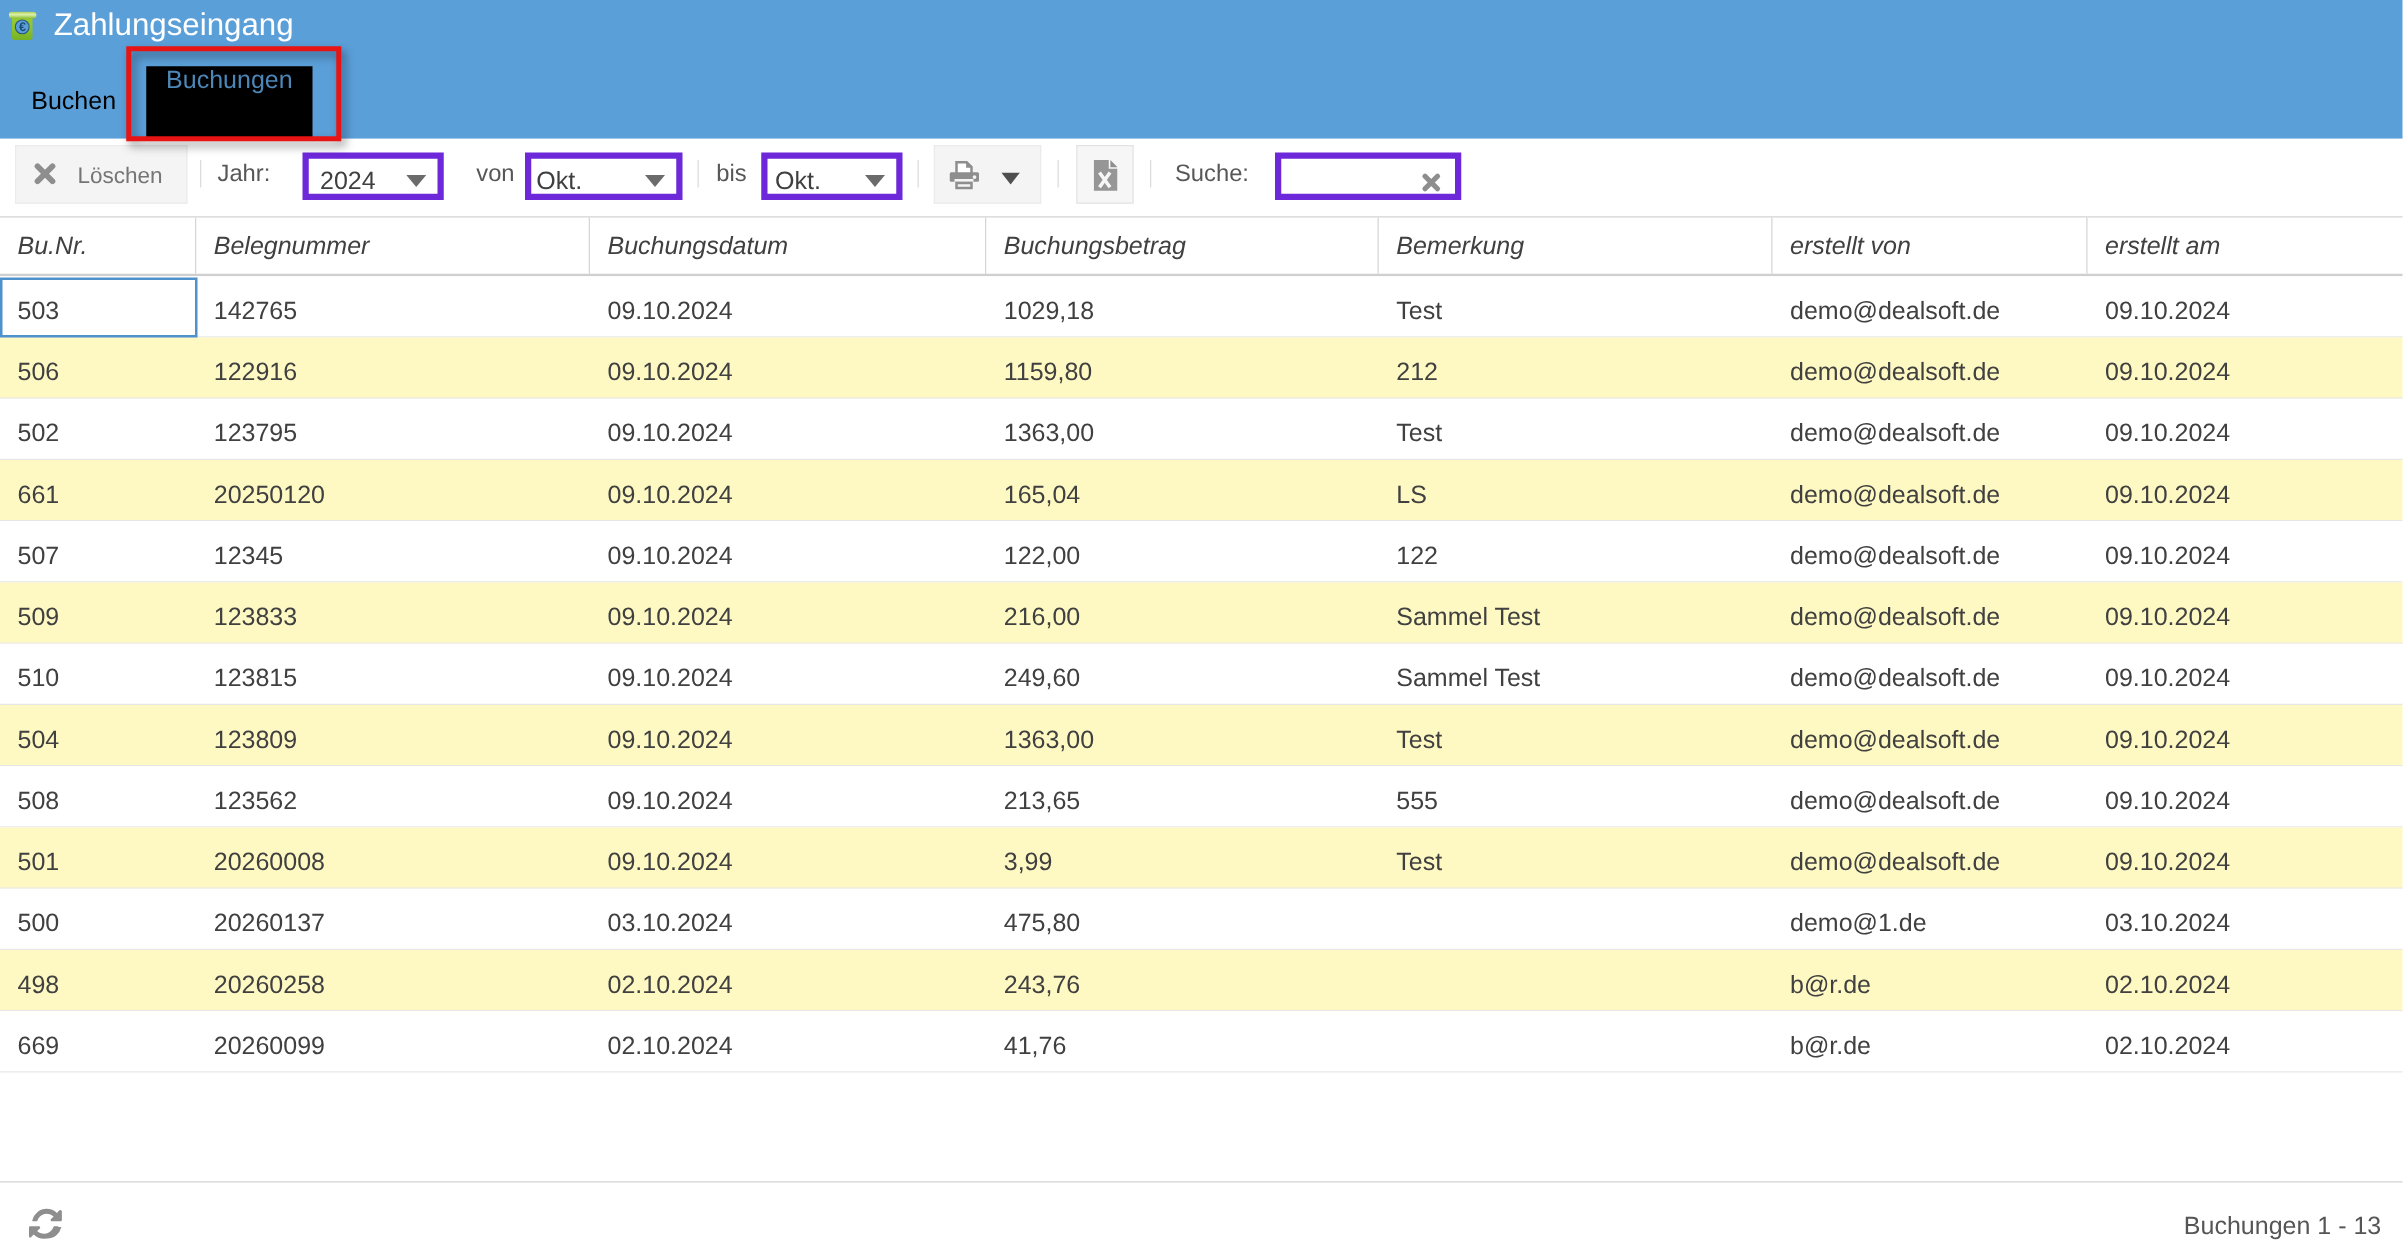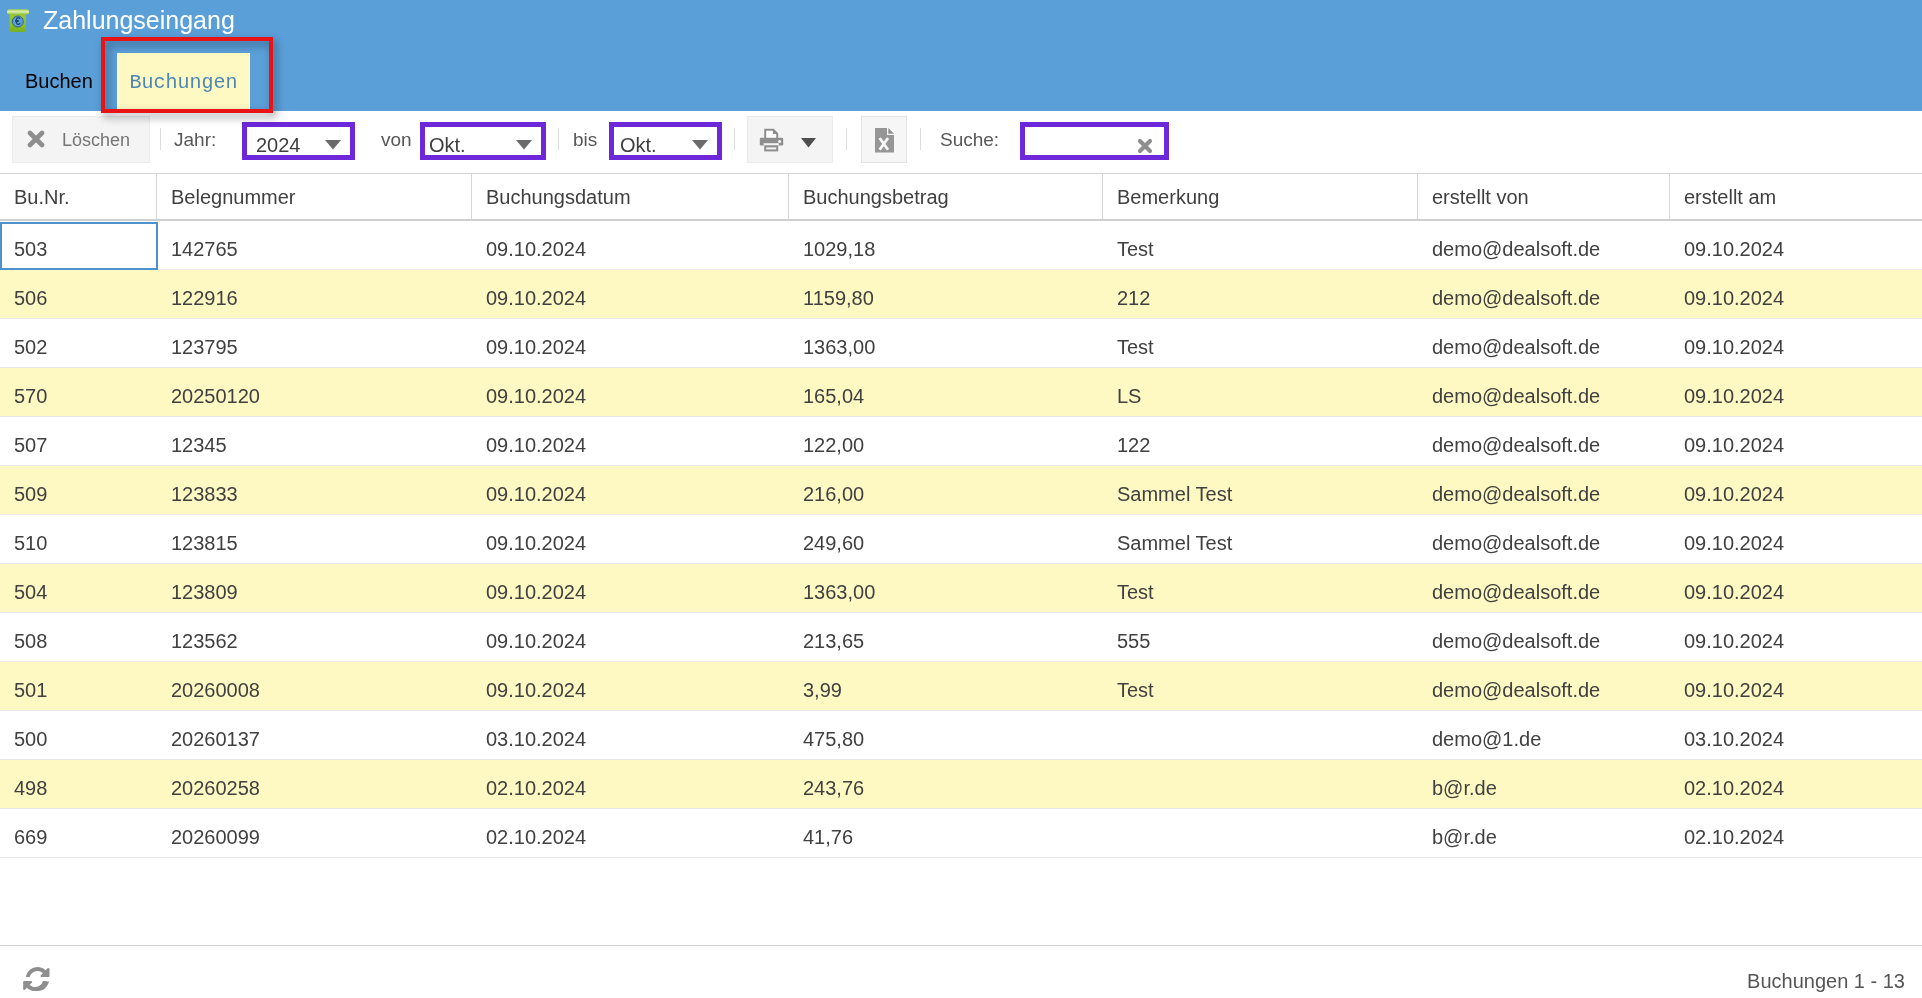--- a/index.html
+++ b/index.html
@@ -4,42 +4,42 @@
 <style>
   * { margin:0; padding:0; box-sizing:border-box; }
   html,body { width:1922px; height:998px; overflow:hidden; background:#fff;
     font-family:"Liberation Sans", sans-serif; }
   .abs { position:absolute; }
 
   
   .hdr { position:absolute; left:0; top:0; width:1922px; height:111px; background:#5b9fd9; }
   .title { position:absolute; left:43px; top:8px; font-size:25px; line-height:25px; color:#fff; }
   .tab-buchen { position:absolute; left:25px; top:71px; font-size:20px; line-height:20px; color:#000000; }
-  .tab-active { position:absolute; left:117px; top:53px; width:133px; height:58px; background:#fef9c3;
-    display:flex; align-items:center; justify-content:center;font-family:Liberation Mono, monospace; }
+  .tab-active { position:absolute; left:117px; top:53px; width:133px; height:58px; background:#000000;
+    display:flex; align-items:flex-start; justify-content:center; }
   .tab-active span { font-size:20px; color:#4d87b7; }
 
   
   .redbox { position:absolute; left:101px; top:37px; width:172px; height:75.5px;
     border:4.5px solid #e81313; filter:drop-shadow(3px 4px 4px rgba(0,0,0,0.42)); z-index:50; }
 
   
   .tbar { position:absolute; left:0; top:111px; width:1922px; height:62px; background:#fff;text-decoration:underline; }
   .btn { position:absolute; background:#f4f4f4; border:1px solid #ebebeb; }
   .sep { position:absolute; top:17px; width:1px; height:22px; background:#dcdcdc; }
   .lbl { position:absolute; top:18px; font-size:19px; line-height:22px; color:#575757; }
   .field { position:absolute; top:11px; height:38px; background:#fff; border:5px solid #6d28d9; }
   .field .val { position:absolute; left:9px; top:0; font-size:20px; line-height:36px; color:#3f3f3f; }
   .field svg.arr { position:absolute; right:9px; top:13px; }
 
   
   .ghead { position:absolute; left:0; top:173px; width:1922px; height:48px;
     border-top:1px solid #d4d4d4; border-bottom:2px solid #cfcfcf; display:flex; }
   .ghead div { height:45px; line-height:45px; padding:1px 0 0 14px; font-size:20px; color:#404040;
-    border-right:1px solid #d6d6d6; overflow:hidden; white-space:nowrap; }
+    border-right:1px solid #d6d6d6; overflow:hidden; white-space:nowrap;font-style:italic; }
   .ghead div:last-child { border-right:none; }
   .grows { position:absolute; left:0; top:221px; width:1922px; }
   .row { display:flex; width:1922px; height:49px; border-bottom:1px solid #e7e7e7; background:#fff; }
   .row.alt { background:#fef9c3; }
   .row div { line-height:48px; padding:4px 0 0 14px; font-size:20px; color:#404040;
     white-space:nowrap; }
   .c1{width:157px}.c2{width:315px}.c3{width:317px}.c4{width:314px}.c5{width:315px}.c6{width:252px}.c7{width:252px}
   .focuscell { position:absolute; left:0; top:222px; width:158px; height:48px;
     border:2px solid #4e91cb; }
 
@@ -171,21 +171,21 @@
   <div class="row">
       <div class="c1">502</div>
       <div class="c2">123795</div>
       <div class="c3">09.10.2024</div>
       <div class="c4">1363,00</div>
       <div class="c5">Test</div>
       <div class="c6">demo@dealsoft.de</div>
       <div class="c7">09.10.2024</div>
     </div>
   <div class="row alt">
-      <div class="c1">570</div>
+      <div class="c1">661</div>
       <div class="c2">20250120</div>
       <div class="c3">09.10.2024</div>
       <div class="c4">165,04</div>
       <div class="c5">LS</div>
       <div class="c6">demo@dealsoft.de</div>
       <div class="c7">09.10.2024</div>
     </div>
   <div class="row">
       <div class="c1">507</div>
       <div class="c2">12345</div>

